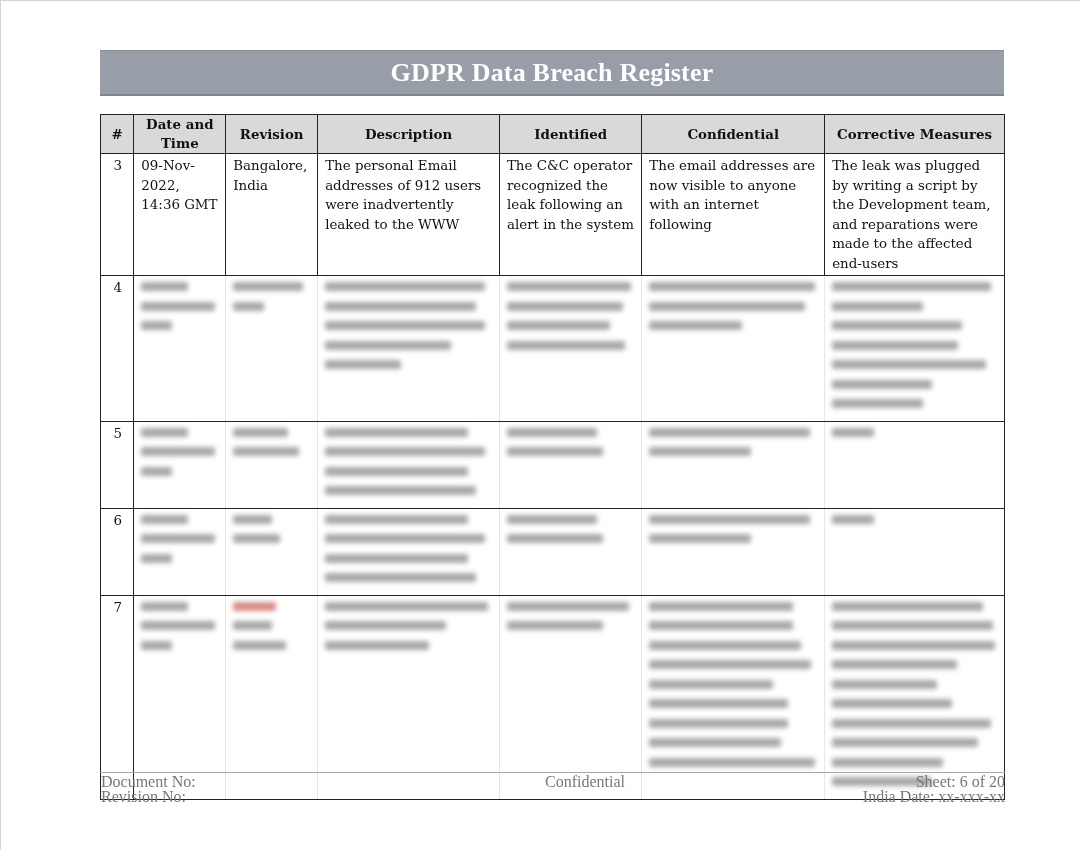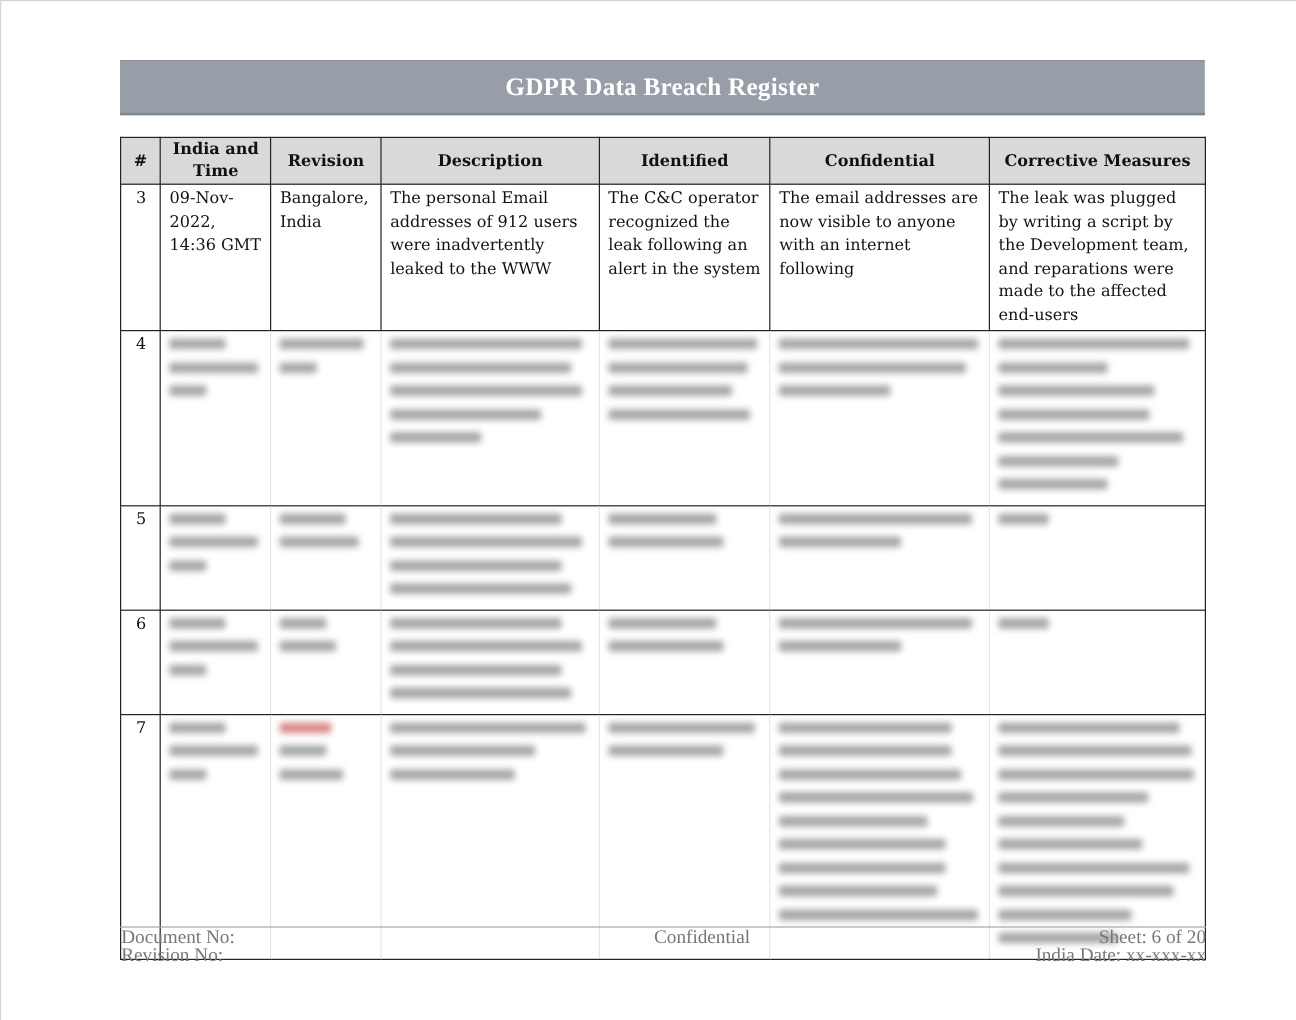--- a/index.html
+++ b/index.html
@@ -9,21 +9,21 @@
   }
   .page-edge-top { position:absolute; left:0; top:0; width:1080px; height:1px; background:#d4d4d4; }
   .page-edge-left { position:absolute; left:0; top:0; width:1px; height:850px; background:#d4d4d4; }
 
   .title-bar {
     position:absolute; left:100px; top:50px; width:904px; height:46px;
     background:#979ea8; border-top:1px solid #8a9099; border-bottom:2px solid #7f858d;
     box-sizing:border-box; display:flex; align-items:center; justify-content:center;
   }
   .title-bar span {
-    color:#ffffff; font-family:"Liberation Serif",serif; font-weight:bold; font-size:21px; letter-spacing:0.2px;
+    color:#ffffff; font-family:"Liberation Serif",serif; font-weight:bold; font-size:26px; letter-spacing:0.2px;
   }
 
   table.register {
     position:absolute; left:100px; top:114px; width:905px;
     border-collapse:collapse; table-layout:fixed;
     font-family:"DejaVu Serif",serif; font-size:13.4px; color:#111;
   }
   table.register th, table.register td {
     border:1px solid #222; vertical-align:top; padding:2px 6px 2px 7px; line-height:19.5px;
   }
@@ -65,21 +65,21 @@
       <col style="width:91px">
       <col style="width:91px">
       <col style="width:180px">
     <col style="width:141px">
       <col style="width:181px">
       <col style="width:178px">
   </colgroup>
   <thead>
     <tr>
       <th>#</th>
-      <th>India and Time</th>
+      <th>Date and Time</th>
       <th>Revision</th>
       <th>Description</th>
       <th>Identified</th>
       <th>Confidential</th>
       <th>Corrective Measures</th>
     </tr>
   </thead>
   <tbody>
     <tr style="height:98px">
       <td class="num">3</td>

